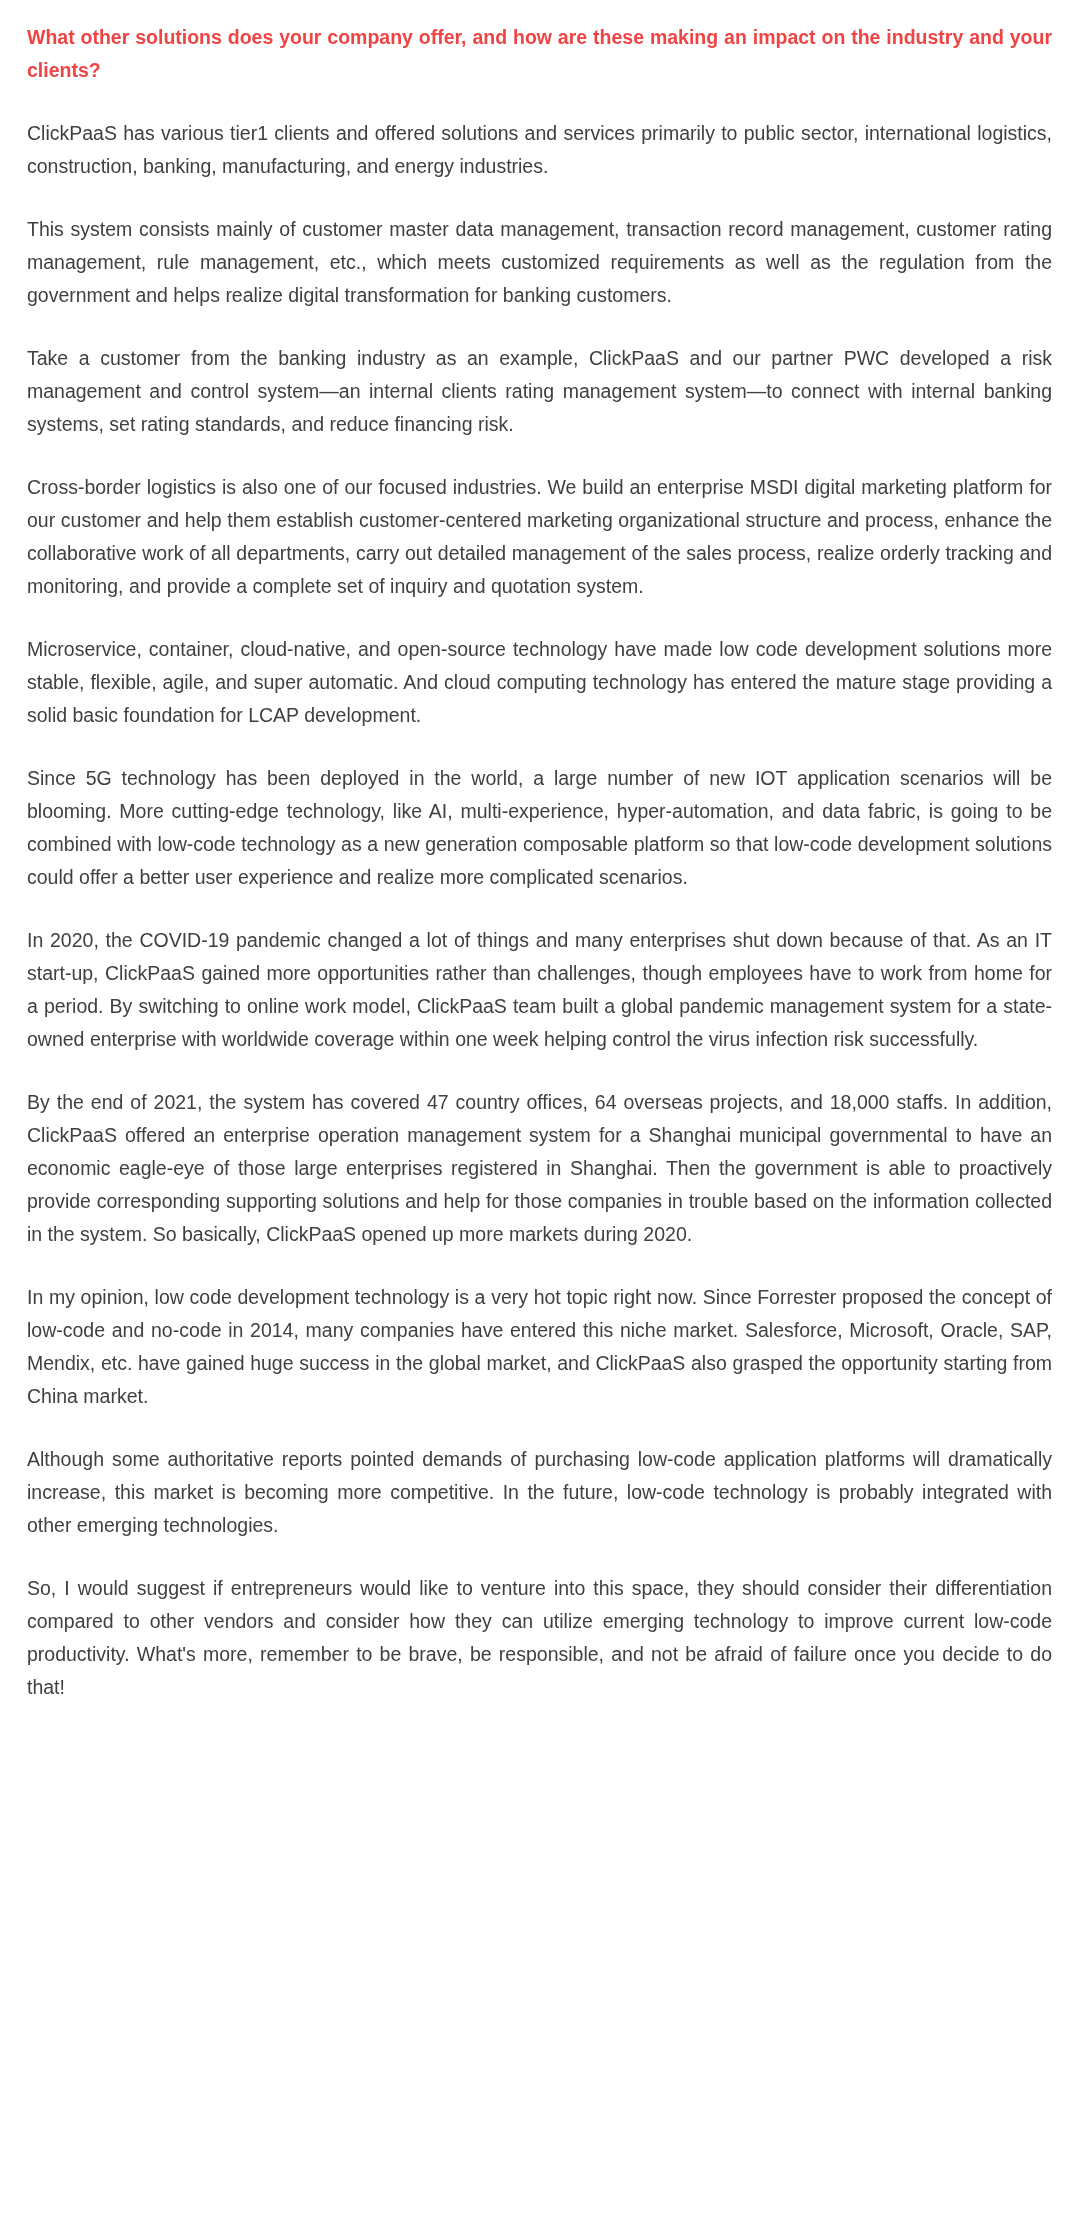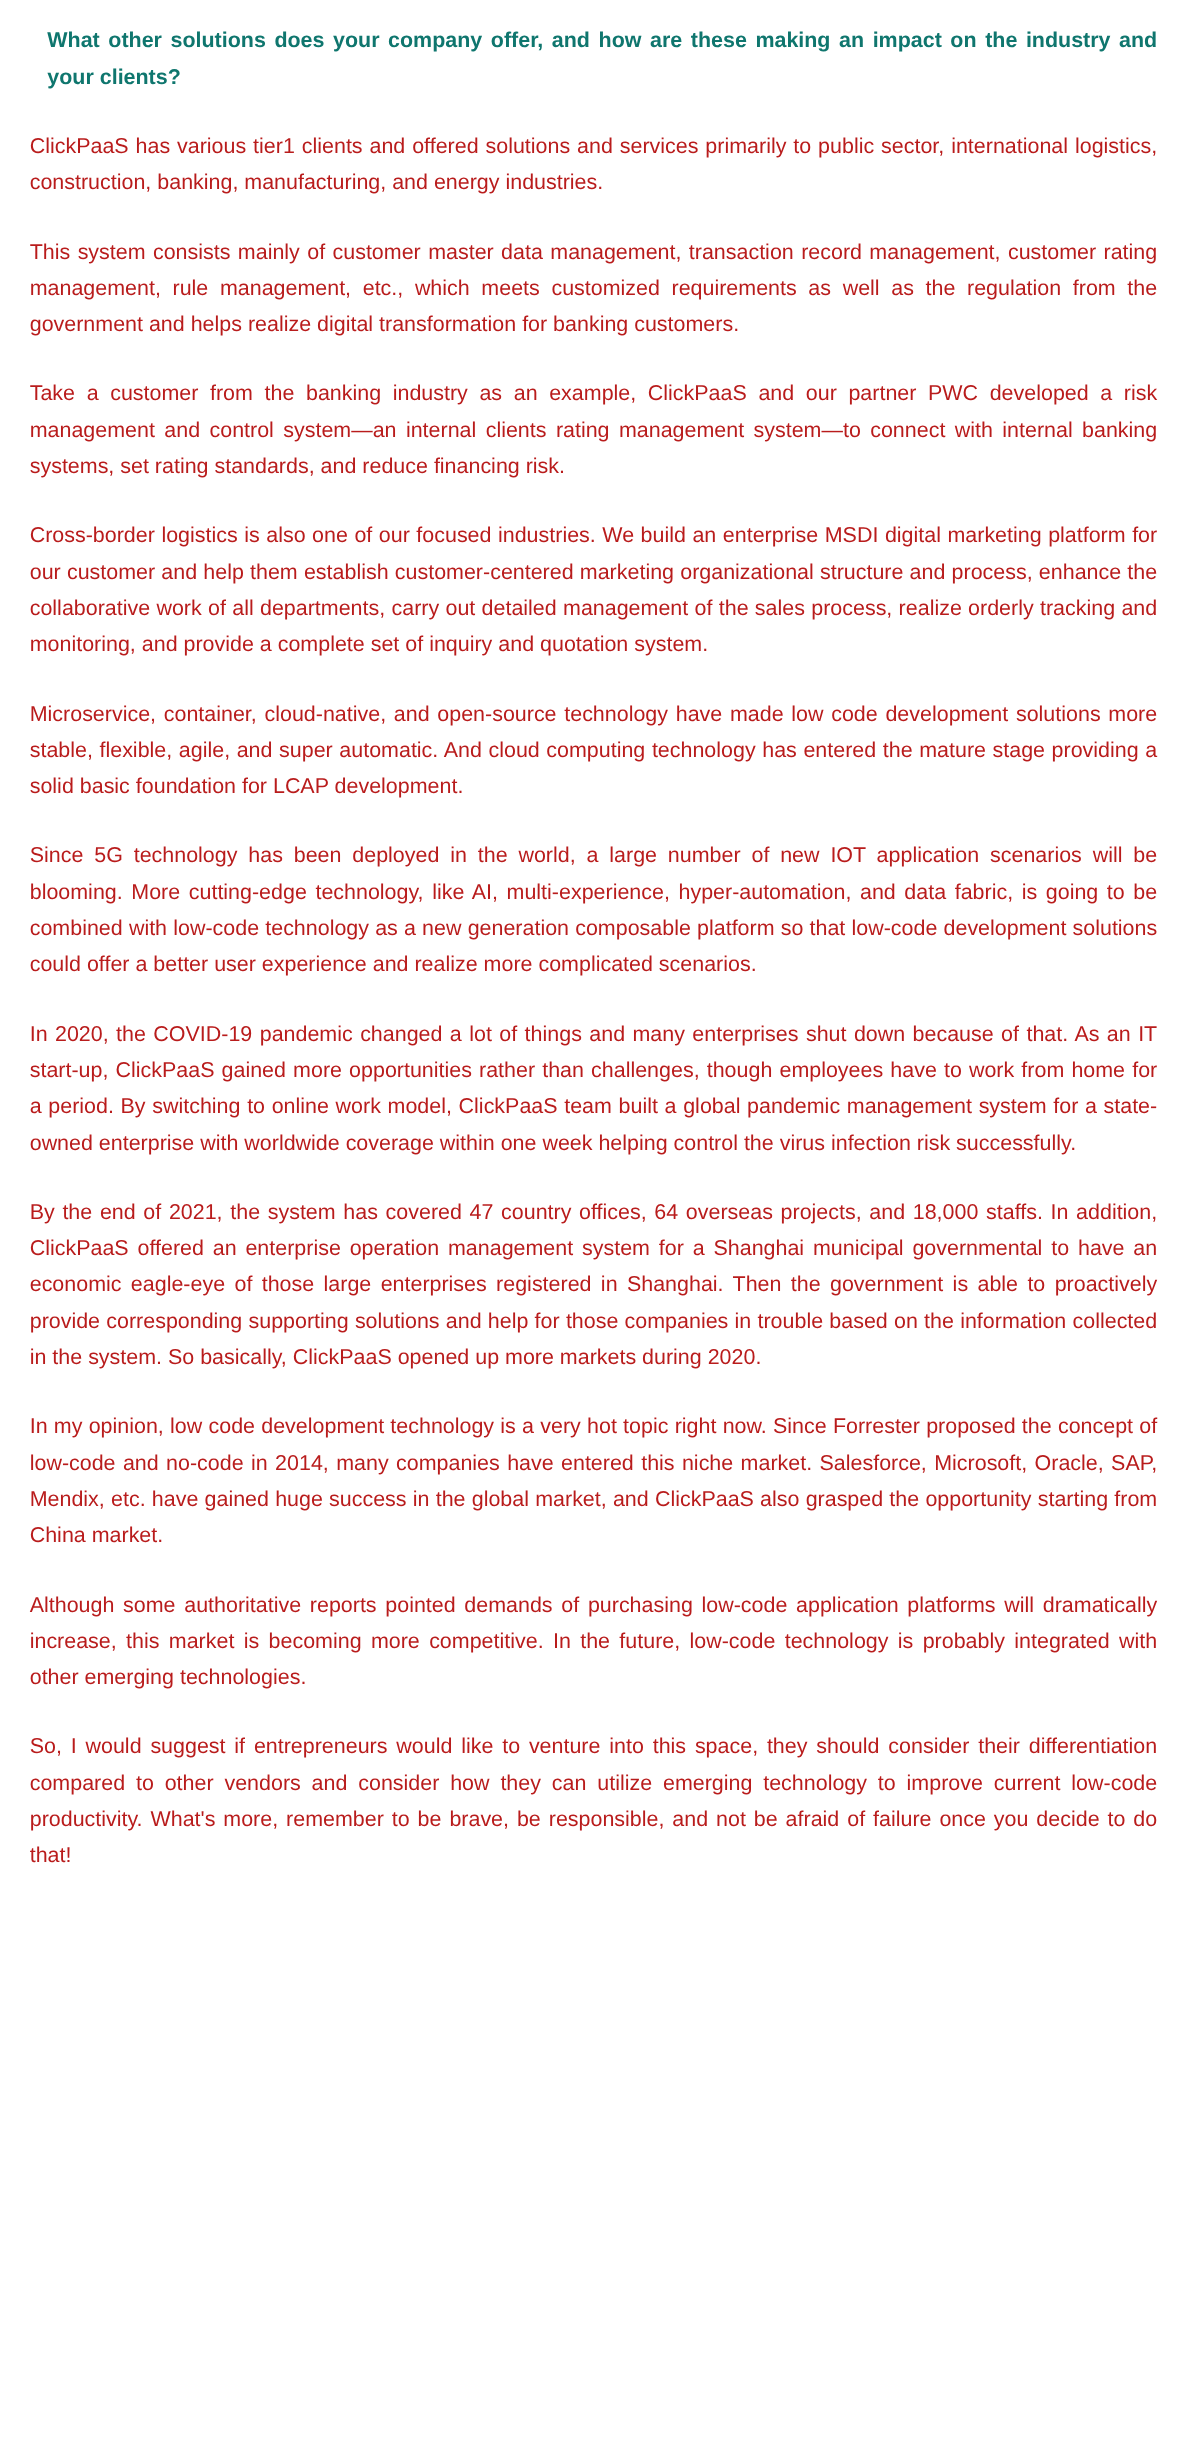--- a/index.html
+++ b/index.html
@@ -20,26 +20,25 @@
     font-size: 19.5px;
     line-height: 33px;
     text-align: justify;
     margin: 0 0 30px 0;
   }
   .block:last-child {
     margin-bottom: 0;
   }
   .question {
     font-weight: bold;
-    color: #0f766e;
-    margin-left: 16px;
+    color: #ef4444;
   }
   .answer {
     font-weight: normal;
-    color: #b91c1c;
+    color: #404040;
   }
 </style>
 </head>
 <body>
 
 <div class="article">
   <p class="block question">What other solutions does your company offer, and how are these making an impact on the industry and your clients?</p>
   <p class="block answer">ClickPaaS has various tier1 clients and offered solutions and services primarily to public sector, international logistics, construction, banking, manufacturing, and energy industries.</p>
   <p class="block answer">This system consists mainly of customer master data management, transaction record management, customer rating management, rule management, etc., which meets customized requirements as well as the regulation from the government and helps realize digital transformation for banking customers.</p>
   <p class="block answer">Take a customer from the banking industry as an example, ClickPaaS and our partner PWC developed a risk management and control system—an internal clients rating management system—to connect with internal banking systems, set rating standards, and reduce financing risk.</p>

